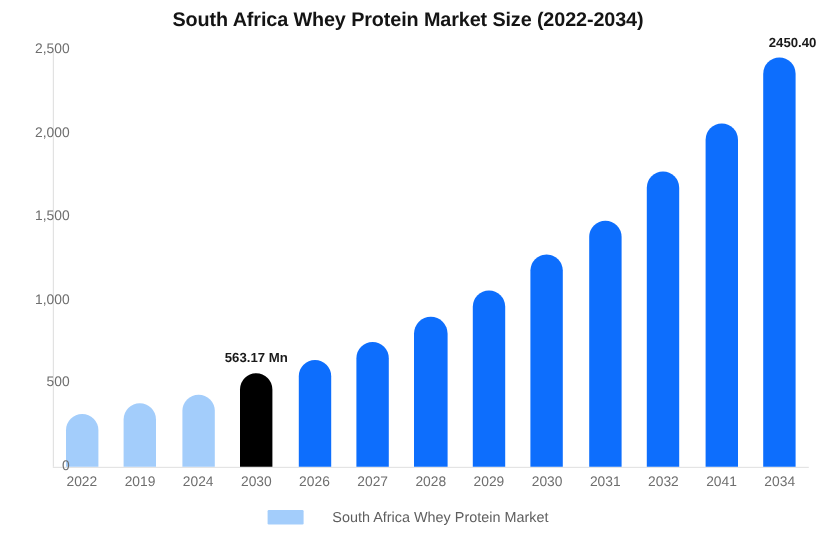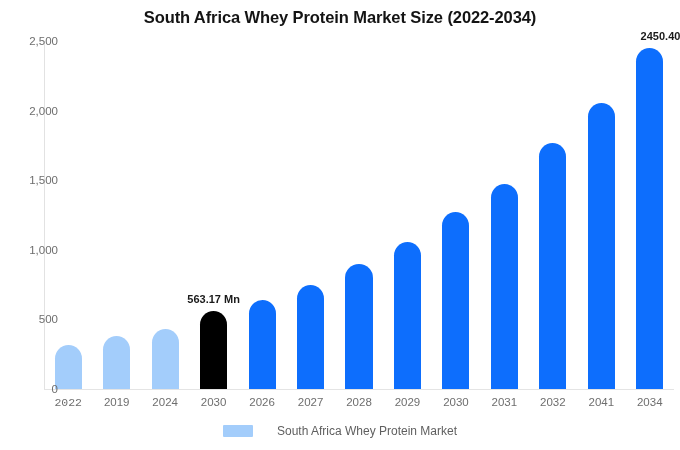--- a/index.html
+++ b/index.html
@@ -199,21 +199,21 @@
 
   <div id="yticks-container">
       <div class="ytick" style="top: 389px;">0</div>
       <div class="ytick" style="top: 319.4px;">500</div>
       <div class="ytick" style="top: 249.8px;">1,000</div>
       <div class="ytick" style="top: 180.2px;">1,500</div>
       <div class="ytick" style="top: 110.6px;">2,000</div>
       <div class="ytick" style="top: 41px;">2,500</div>
     </div>
   <div id="xticks-container">
-      <div class="xtick" style="left: 68.2308px; font-family: Liberation Mono, monospace;">2022</div>
+      <div class="xtick" style="left: 68.2308px;">2022</div>
       <div class="xtick" style="left: 116.692px;">2019</div>
       <div class="xtick" style="left: 165.154px;">2024</div>
       <div class="xtick" style="left: 213.615px;">2030</div>
       <div class="xtick" style="left: 262.077px;">2026</div>
       <div class="xtick" style="left: 310.538px;">2027</div>
       <div class="xtick" style="left: 359px;">2028</div>
       <div class="xtick" style="left: 407.462px;">2029</div>
       <div class="xtick" style="left: 455.923px;">2030</div>
       <div class="xtick" style="left: 504.385px;">2031</div>
       <div class="xtick" style="left: 552.846px;">2032</div>

